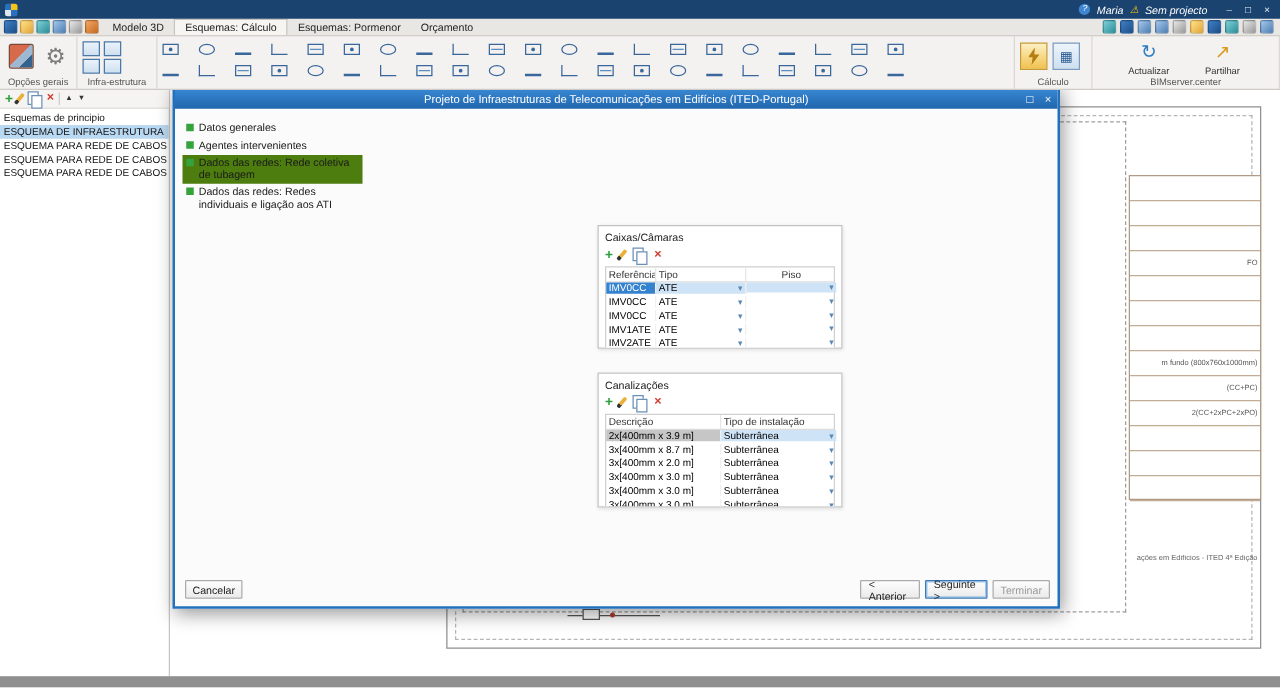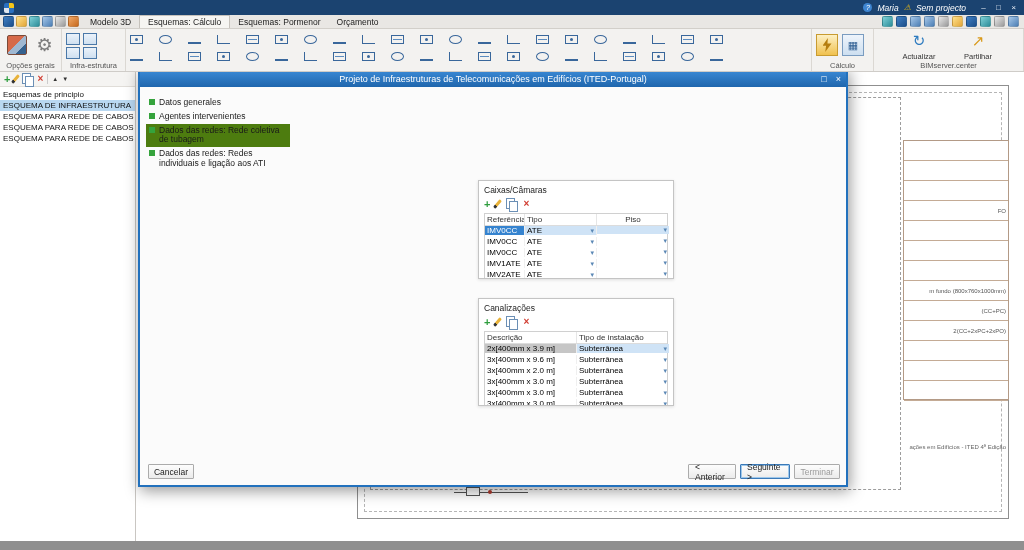--- a/index.html
+++ b/index.html
@@ -542,21 +542,21 @@
 
             <div class="trow selected">
               <div class="cell w92 c-desc">2x[400mm x 3.9 m]</div>
               <div class="cell w92 dd">
                 <span>Subterrânea</span>
                 <span class="chev">▾</span>
               </div>
             </div>
 
             <div class="trow">
-              <div class="cell w92 c-desc">3x[400mm x 9.6 m]</div>
+              <div class="cell w92 c-desc">3x[400mm x 8.7 m]</div>
               <div class="cell w92 dd">
                 <span>Subterrânea</span>
                 <span class="chev">▾</span>
               </div>
             </div>
 
             <div class="trow">
               <div class="cell w92 c-desc">3x[400mm x 2.0 m]</div>
               <div class="cell w92 dd">
                 <span>Subterrânea</span>

